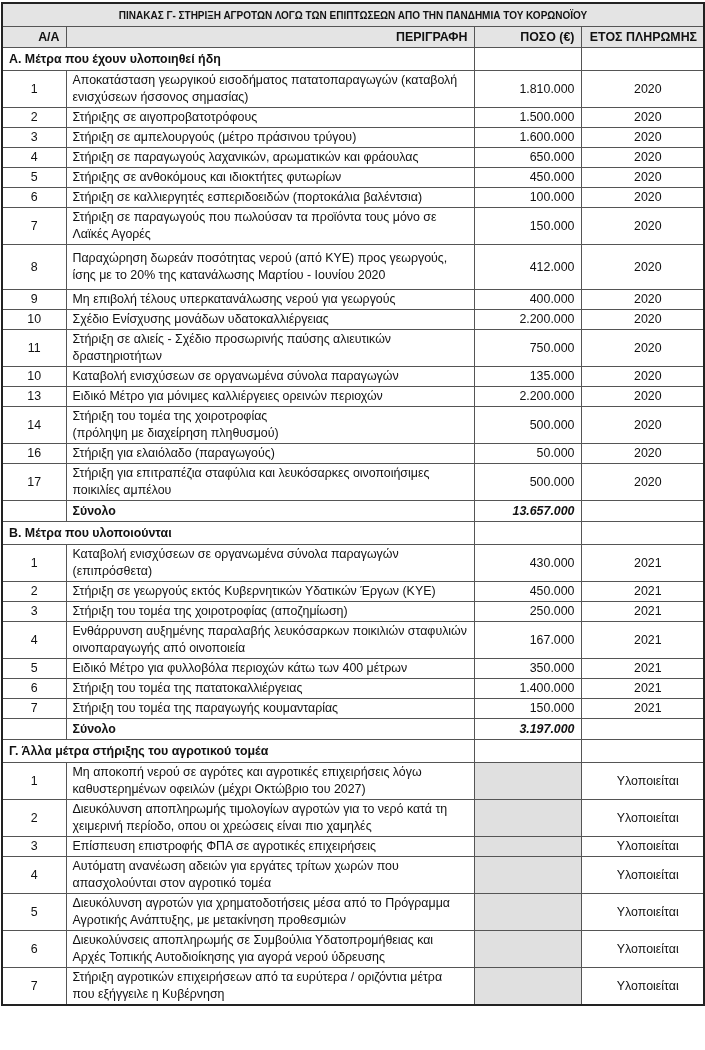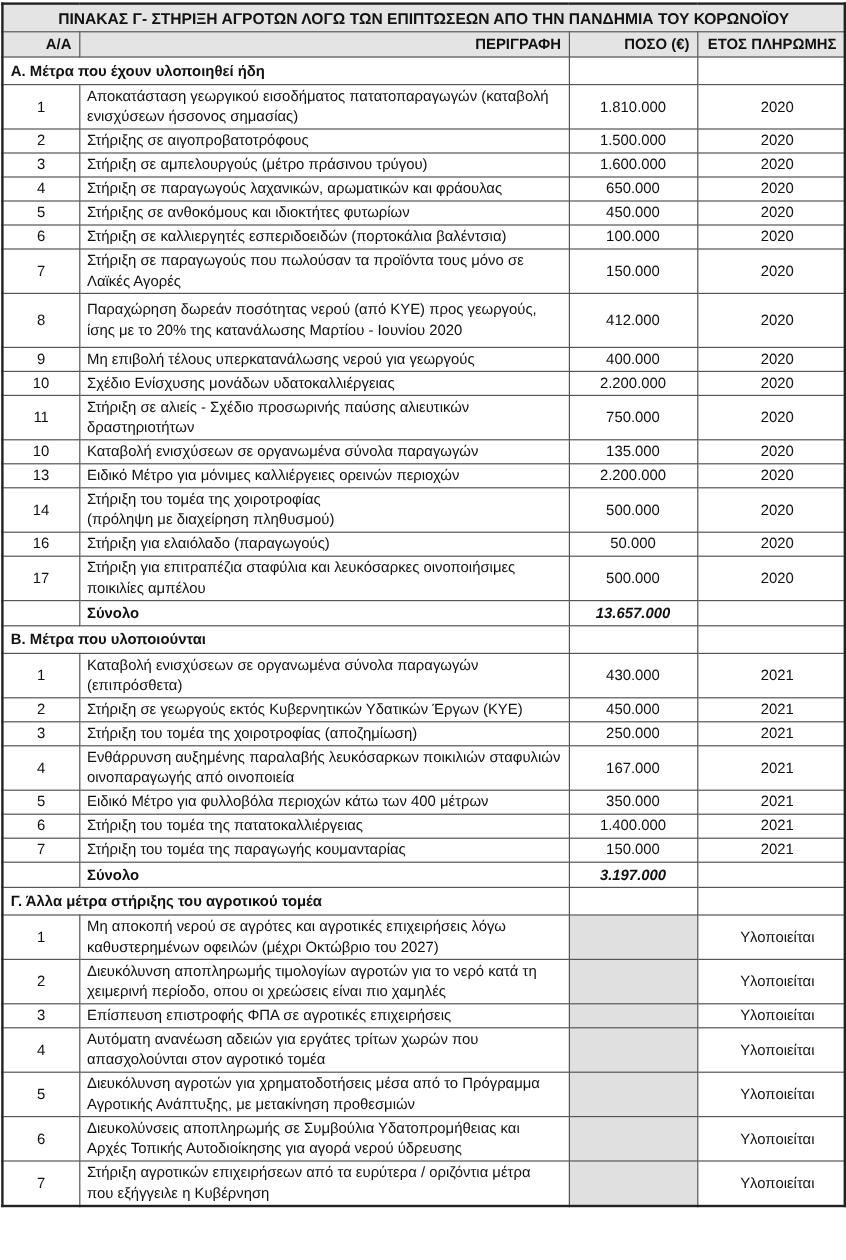--- a/index.html
+++ b/index.html
@@ -3,23 +3,23 @@
 <meta charset="utf-8">
 <style>
   html, body { margin: 0; padding: 0; background: #ffffff; }
   body { width: 705px; height: 1050px; position: relative; overflow: hidden;
          font-family: "Liberation Sans", "DejaVu Sans", sans-serif; color: #111; }
   table { position: absolute; left: 1px; top: 2px; width: 702px; border-collapse: collapse;
           table-layout: fixed; font-size: 12.4px; border: 2px solid #222; }
   col.c1 { width: 64px; } col.c2 { width: 408px; } col.c3 { width: 107px; } col.c4 { width: 123px; }
   td { border: 1px solid #555; padding: 0 6px; line-height: 17px; vertical-align: middle; }
   td.num { text-align: center; }
-  td.amt { text-align: center; margin-top: 20px; }
+  td.amt { text-align: right; margin-top: 20px; }
   td.yr  { text-align: center; padding-left: 17px; }
-  tr.title td { background: #e4e4e4; text-align: center; font-weight: bold; height: 22px; font-size: 13px; }
+  tr.title td { background: #e4e4e4; text-align: center; font-weight: bold; height: 22px; font-size: 10px; }
   tr.head td  { background: #e4e4e4; text-align: right; font-weight: bold; height: 20px; }
   tr.section td { height: 22px; }
   tr.section td.sec-label { font-weight: bold; }
   tr.total td { font-weight: bold; height: 20px; }
   tr.total td.amt { font-weight: bold; font-style: italic; }
   tr.r1 td { height: 19px; }
   tr.r2 td { height: 36px; }
   tr.r3 td { height: 44px; }
   td.grey { background: #e0e0e0; }
   tr.title td { border-bottom: 1px solid #555; }

